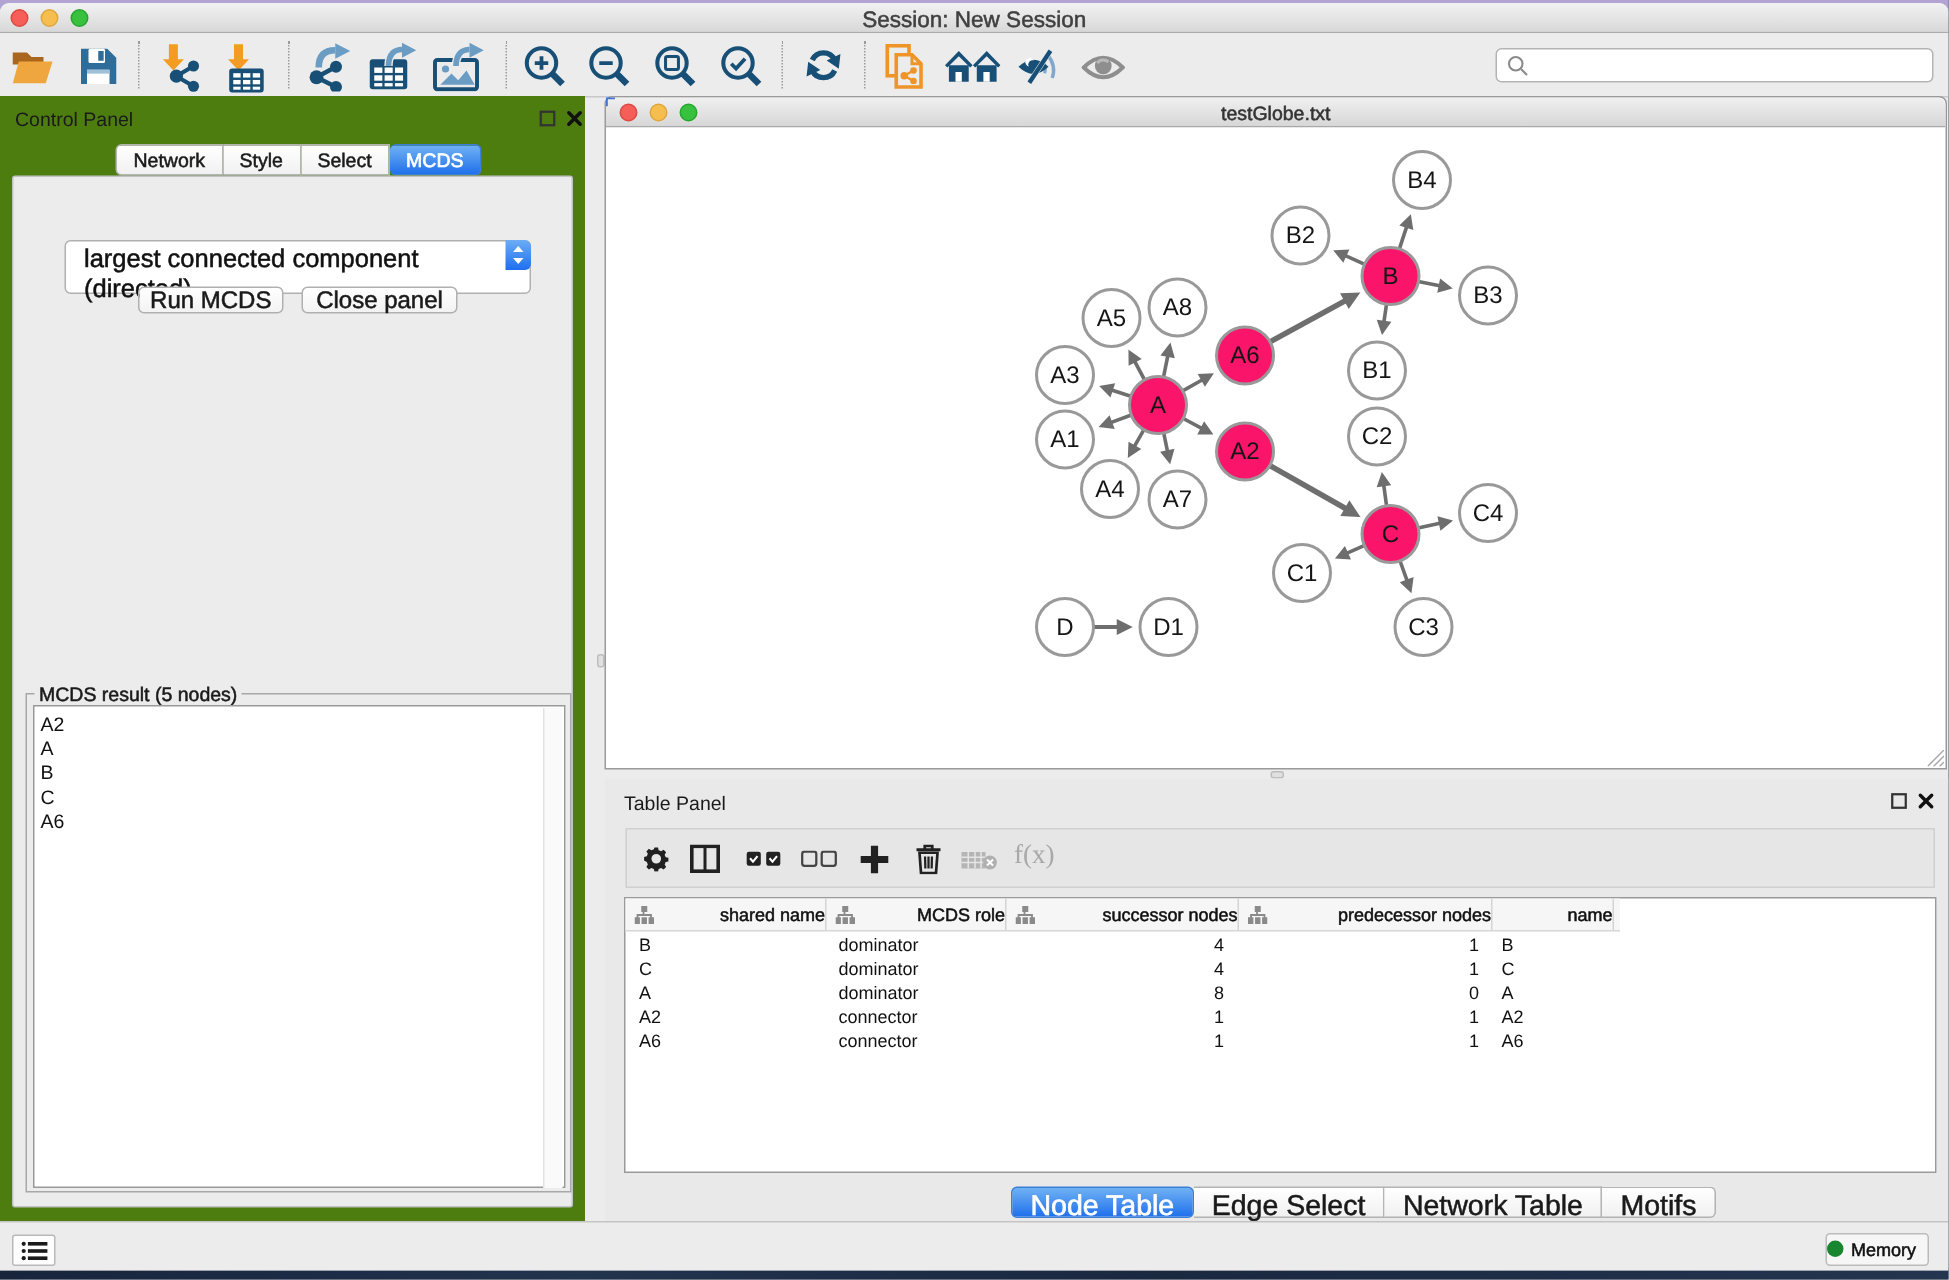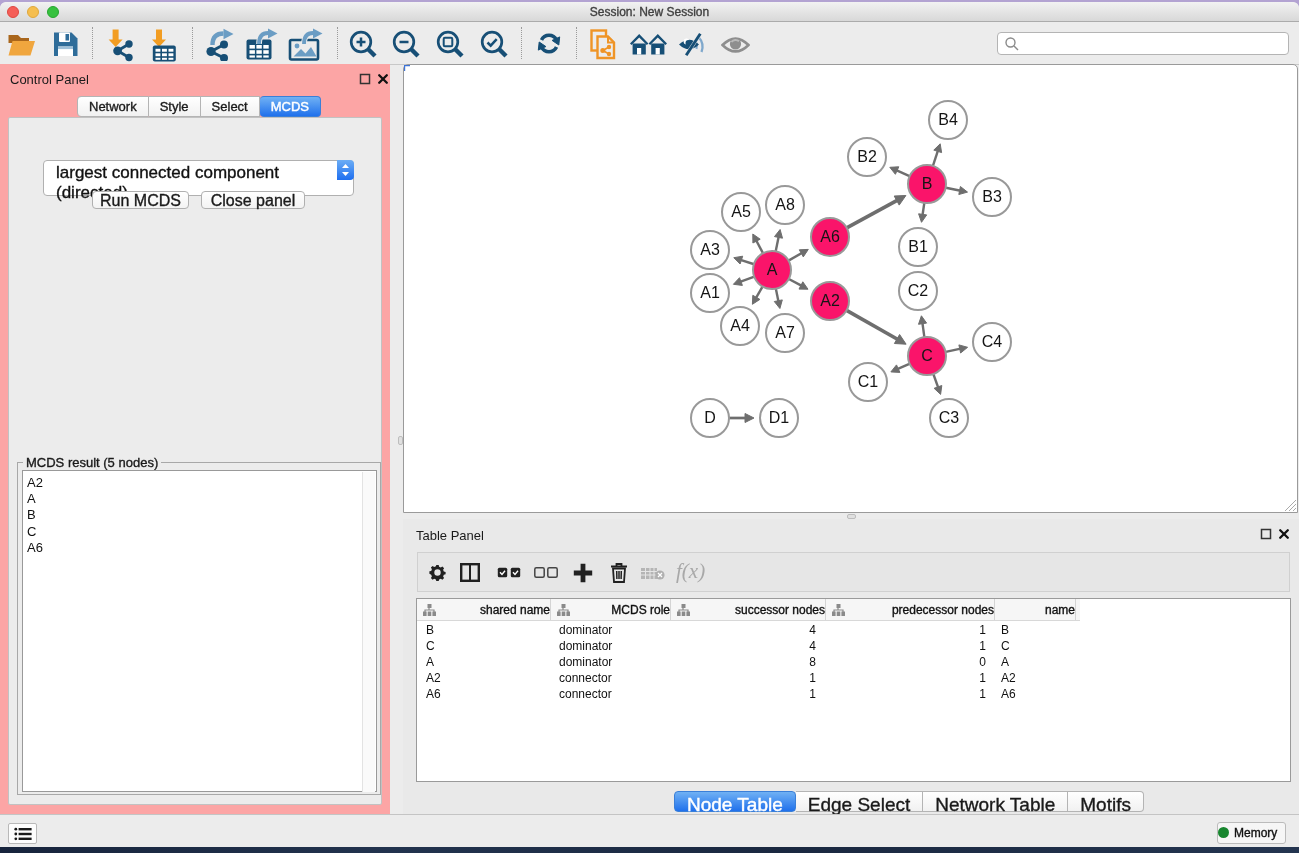--- a/index.html
+++ b/index.html
@@ -3,28 +3,28 @@
 <style>
 *{margin:0;padding:0;box-sizing:border-box}
 html,body{width:1299px;height:853px;overflow:hidden}
 body{font-family:"Liberation Sans",sans-serif;background:#1b2940;position:relative}
 #deskTop{position:absolute;left:0;top:0;width:1299px;height:12px;background:#b3a3d2}
 #deskBot{position:absolute;left:0;top:845px;width:1299px;height:8px;background:linear-gradient(90deg,#17243c,#22334e 30%,#1a2840 60%,#243550)}
 #win{position:absolute;left:0;top:2px;width:1299px;height:845px;background:#ececec;border-radius:6px 6px 0 0;overflow:hidden}
 
 #tbar{position:absolute;left:0;top:0;width:100%;height:20px;background:linear-gradient(#f2f2f2,#d8d8d8);border-bottom:1px solid #ababab;border-radius:6px 6px 0 0}
 #tbar .tl{position:absolute;top:4px;width:12px;height:12px;border-radius:50%}
-#tbar .title{position:absolute;top:3px;width:100%;text-align:center;font-size:12px;color:#404040}
+#tbar .title{position:absolute;top:3px;width:100%;text-align:center;font-size:15px;color:#404040}
 
 #toolbar{position:absolute;left:0;top:20px;width:100%;height:43px;background:#ececec;border-bottom:1px solid #c8c8c8}
 .sep{position:absolute;top:5px;height:32px;border-left:1px dotted #9a9a9a}
 .ticon{position:absolute;top:5px}
 #search{position:absolute;left:997px;top:10px;width:292px;height:23px;background:#fff;border:1px solid #b4b4b4;border-radius:4px}
 
-#cpanel{position:absolute;left:0;top:62px;width:390px;height:750px;background:#fca5a5}
+#cpanel{position:absolute;left:0;top:62px;width:390px;height:750px;background:#4d7c0f}
 .phead{font-size:13px;color:#1a1a1a}
 #cptabs{position:absolute;top:32px;left:77px;height:21px;display:flex;font-size:13px}
 #cptabs .tab{border:1px solid #b4b4b4;border-left:none;background:linear-gradient(#fff,#f1f1f1);padding:2px 11px 13px;color:#1a1a1a}
 #cptabs .tab:first-child{border-left:1px solid #b4b4b4;border-radius:4px 0 0 4px}
 #cptabs .tab.sel{background:linear-gradient(#70b1f4,#2071ec);color:#fff;border-color:#3a7fd8;border-radius:0 4px 4px 0}
 #cpinner{position:absolute;left:8px;top:53px;width:374px;height:688px;background:#ececec;border:1px solid #c2c2c2;border-radius:2px}
 #optlabel{position:absolute;top:19px;width:100%;text-align:center;font-size:13px;color:#1a1a1a}
 #combo{position:absolute;left:34px;top:42px;width:311px;height:36px;background:#fff;border:1px solid #b0b0b0;border-radius:4px;font-size:17px;color:#111}
 #combo .ctext{position:absolute;left:12px;top:2px}
 #combo .stepper{position:absolute;right:-1px;top:-1px;width:17px;height:20px;background:linear-gradient(#6cadf5,#1e6ff0);border-radius:0 4px 4px 0}
@@ -259,20 +259,26 @@
         <div id="mlist">
           <div class="sb"></div>
           <div class="items">A2<br>A<br>B<br>C<br>A6</div>
         </div>
       </div>
     </div>
   </div>
   <div class="divdot" style="left:398px;top:434px;width:5px;height:9px"></div>
   <div class="divdot" style="left:847px;top:512px;width:9px;height:5px"></div>
   <div id="netwin">
+    <div id="nettbar">
+      <div class="tl" style="left:9px;background:#f55f58;border:1px solid #dd4841"></div>
+      <div class="tl" style="left:29px;background:#f5be4f;border:1px solid #dfa73b"></div>
+      <div class="tl" style="left:49px;background:#37c13f;border:1px solid #27a52f"></div>
+      <div class="title">testGlobe.txt</div>
+    </div>
     <svg style="position:absolute;left:0;top:19px" width="893" height="429" viewBox="0 0 893 429">
 <g stroke="#6e6e6e" fill="#6e6e6e">
 <line x1="359.5" y1="170.1" x2="352.1" y2="156.2" stroke-width="2.4"></line>
 <polygon points="348.8,150.0 356.2,155.2 348.9,159.0"></polygon>
 <line x1="371.5" y1="168.3" x2="374.7" y2="152.4" stroke-width="2.4"></line>
 <polygon points="376.1,145.5 378.5,154.2 370.5,152.6"></polygon>
 <line x1="350.9" y1="180.5" x2="336.5" y2="175.8" stroke-width="2.4"></line>
 <polygon points="329.8,173.7 338.7,172.2 336.1,180.0"></polygon>
 <line x1="351.1" y1="192.3" x2="336.0" y2="197.9" stroke-width="2.4"></line>
 <polygon points="329.4,200.3 335.5,193.7 338.4,201.4"></polygon>
@@ -409,21 +415,21 @@
           <g stroke="#e6e6e6" stroke-width="1">
             <line x1="1" y1="4.5" x2="17" y2="4.5"></line>
             <line x1="1" y1="8" x2="17" y2="8"></line>
             <line x1="5.5" y1="1" x2="5.5" y2="12"></line>
             <line x1="10" y1="1" x2="10" y2="12"></line>
             <line x1="14" y1="1" x2="14" y2="12"></line>
           </g>
           <circle cx="20" cy="8" r="4.6" fill="#b0b0b0"></circle>
           <path d="M18 6 l4 4 m0-4 l-4 4" stroke="#fff" stroke-width="1.3"></path>
         </svg>
-      <div style="position:absolute;left:258px;top:6px;font-family:'Liberation Serif',serif;font-style:italic;font-size:21px;color:#a8a8a8">f(x)</div>
+      <div style="position:absolute;left:258px;top:6px;font-family:'Liberation Serif',serif;font-size:18px;color:#a8a8a8">f(x)</div>
     </div>
     <div id="ttable">
       <div id="thead">
         <div class="hc" style="width:134px"><svg class="hicon" style="position:absolute;left:6px;top:5px" width="13" height="12" viewBox="0 0 13 12">
               <g fill="#8a8a8a">
                 <rect x="4.5" y="0" width="4" height="4"></rect>
                 <rect x="0" y="7.5" width="3.6" height="4.5"></rect>
                 <rect x="4.7" y="7.5" width="3.6" height="4.5"></rect>
                 <rect x="9.4" y="7.5" width="3.6" height="4.5"></rect>
                 <path d="M6 4 v2 M2 9 V6 h9 v3" stroke="#8a8a8a" fill="none" stroke-width="1.2"></path>

